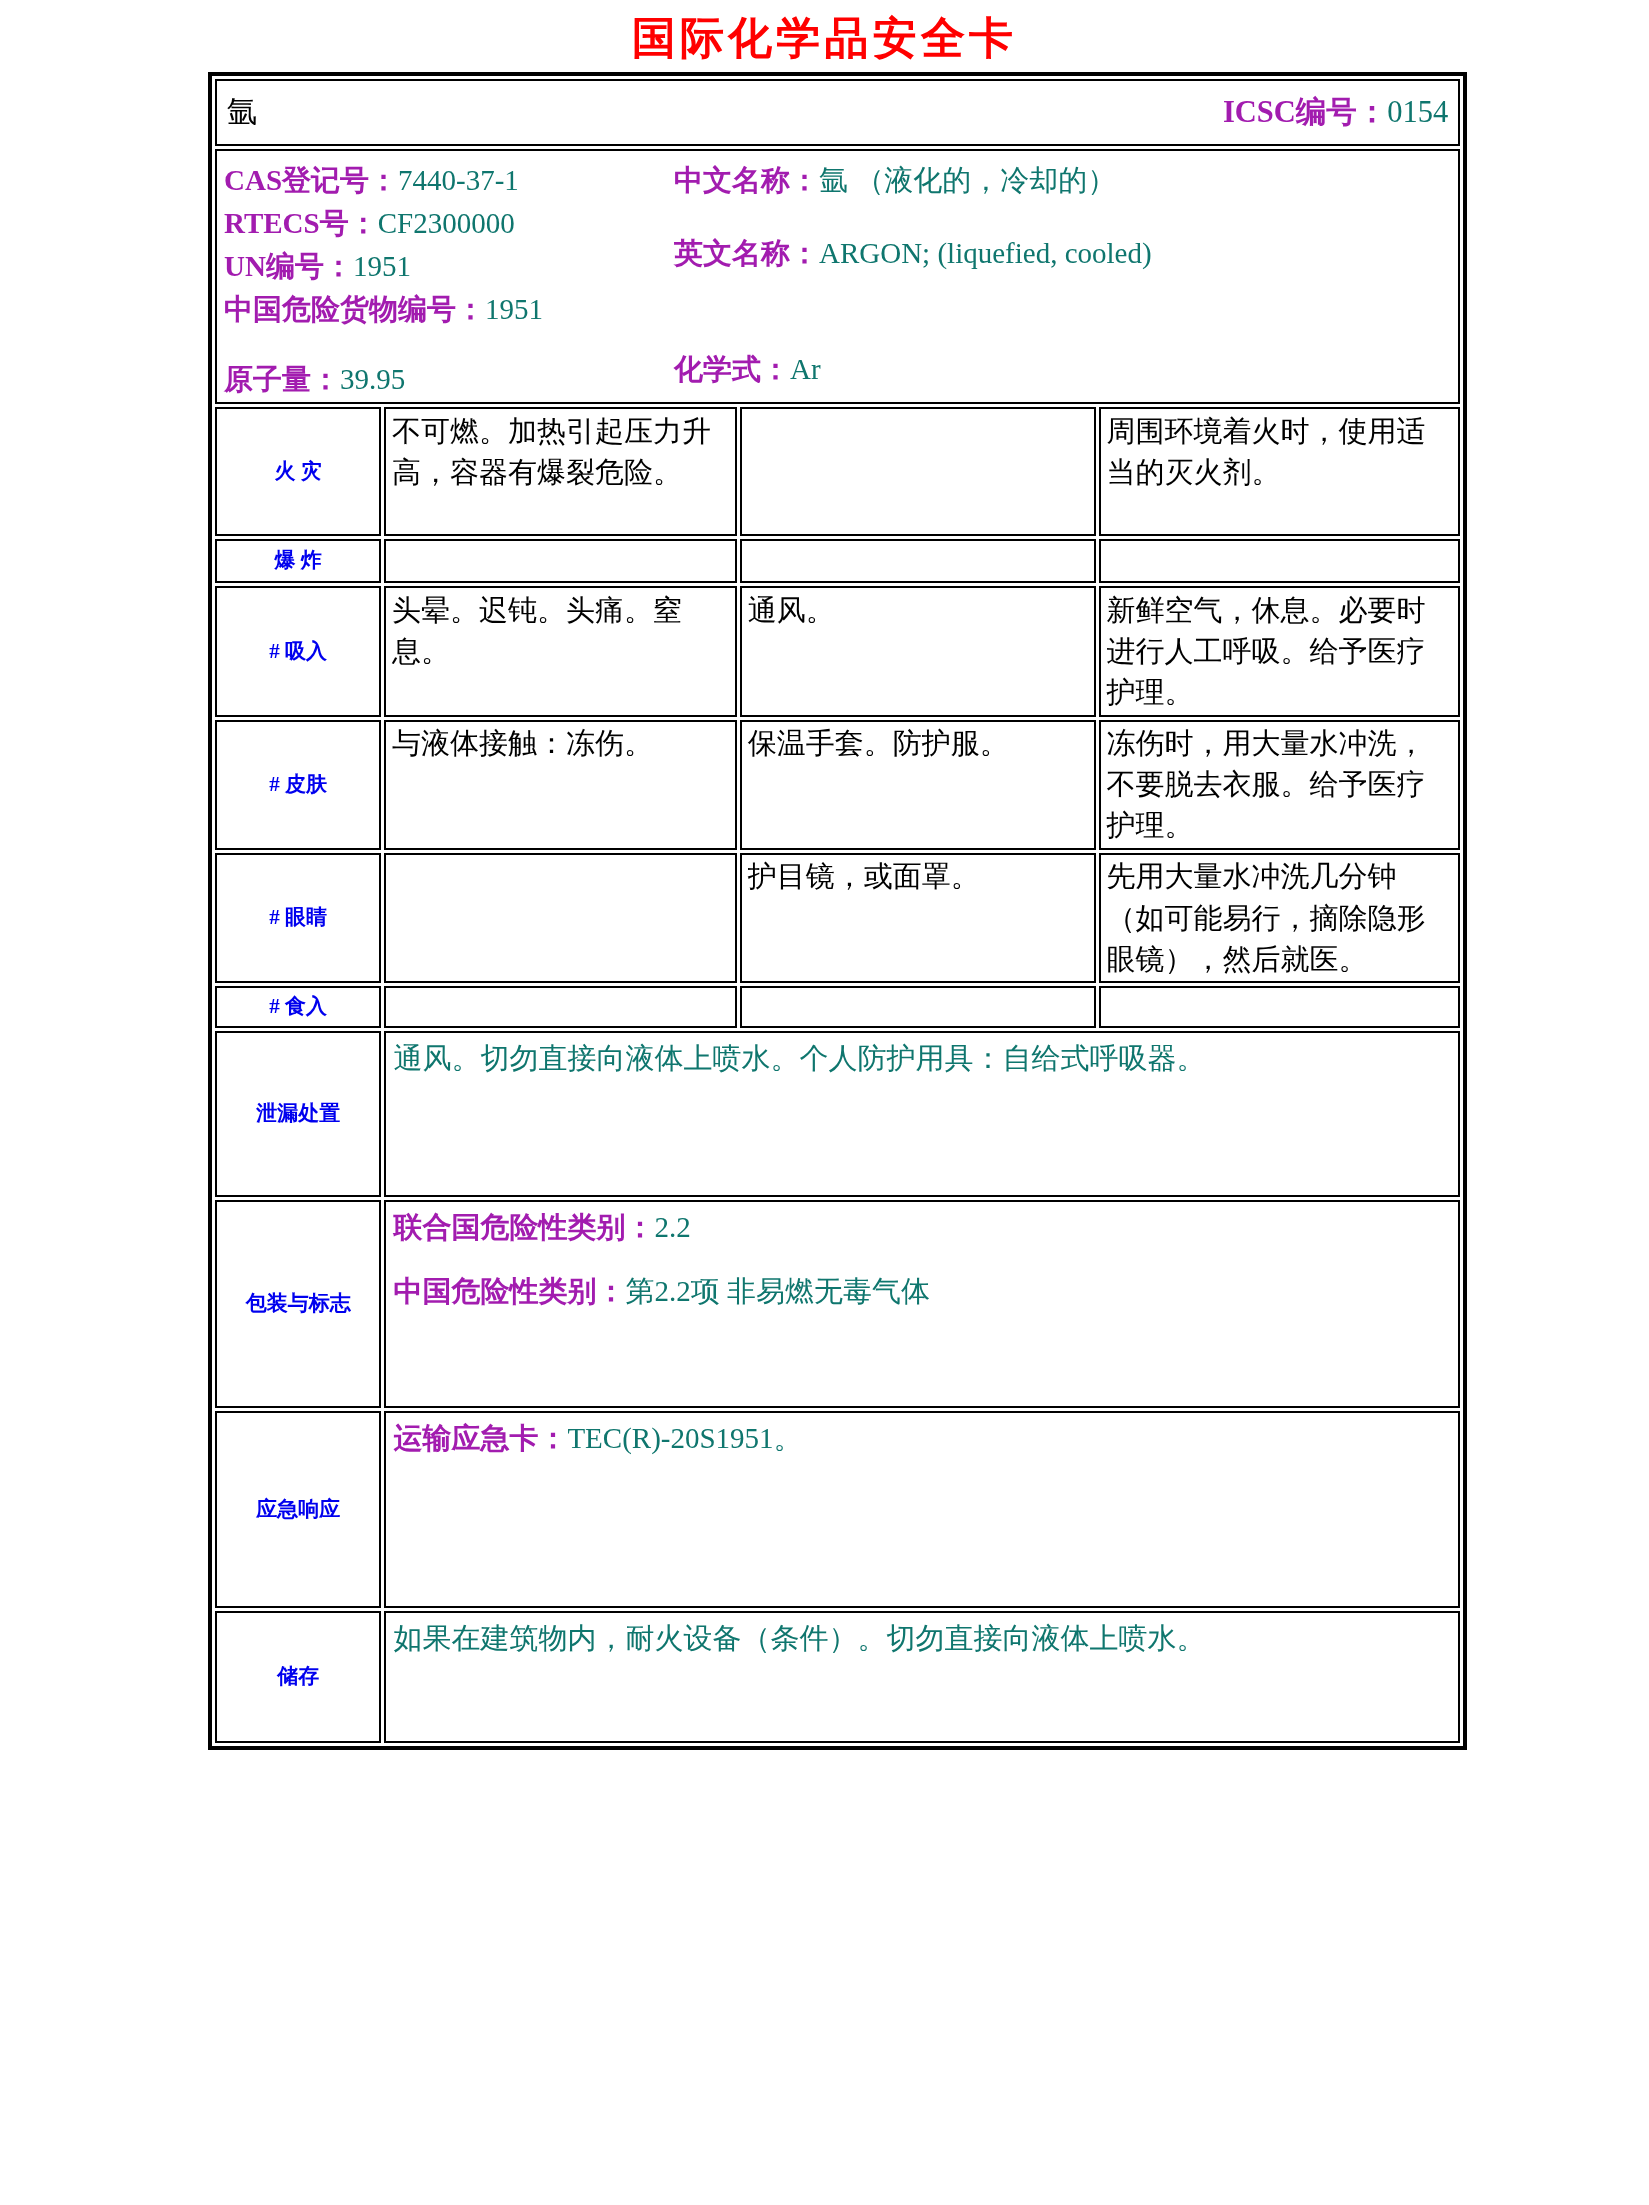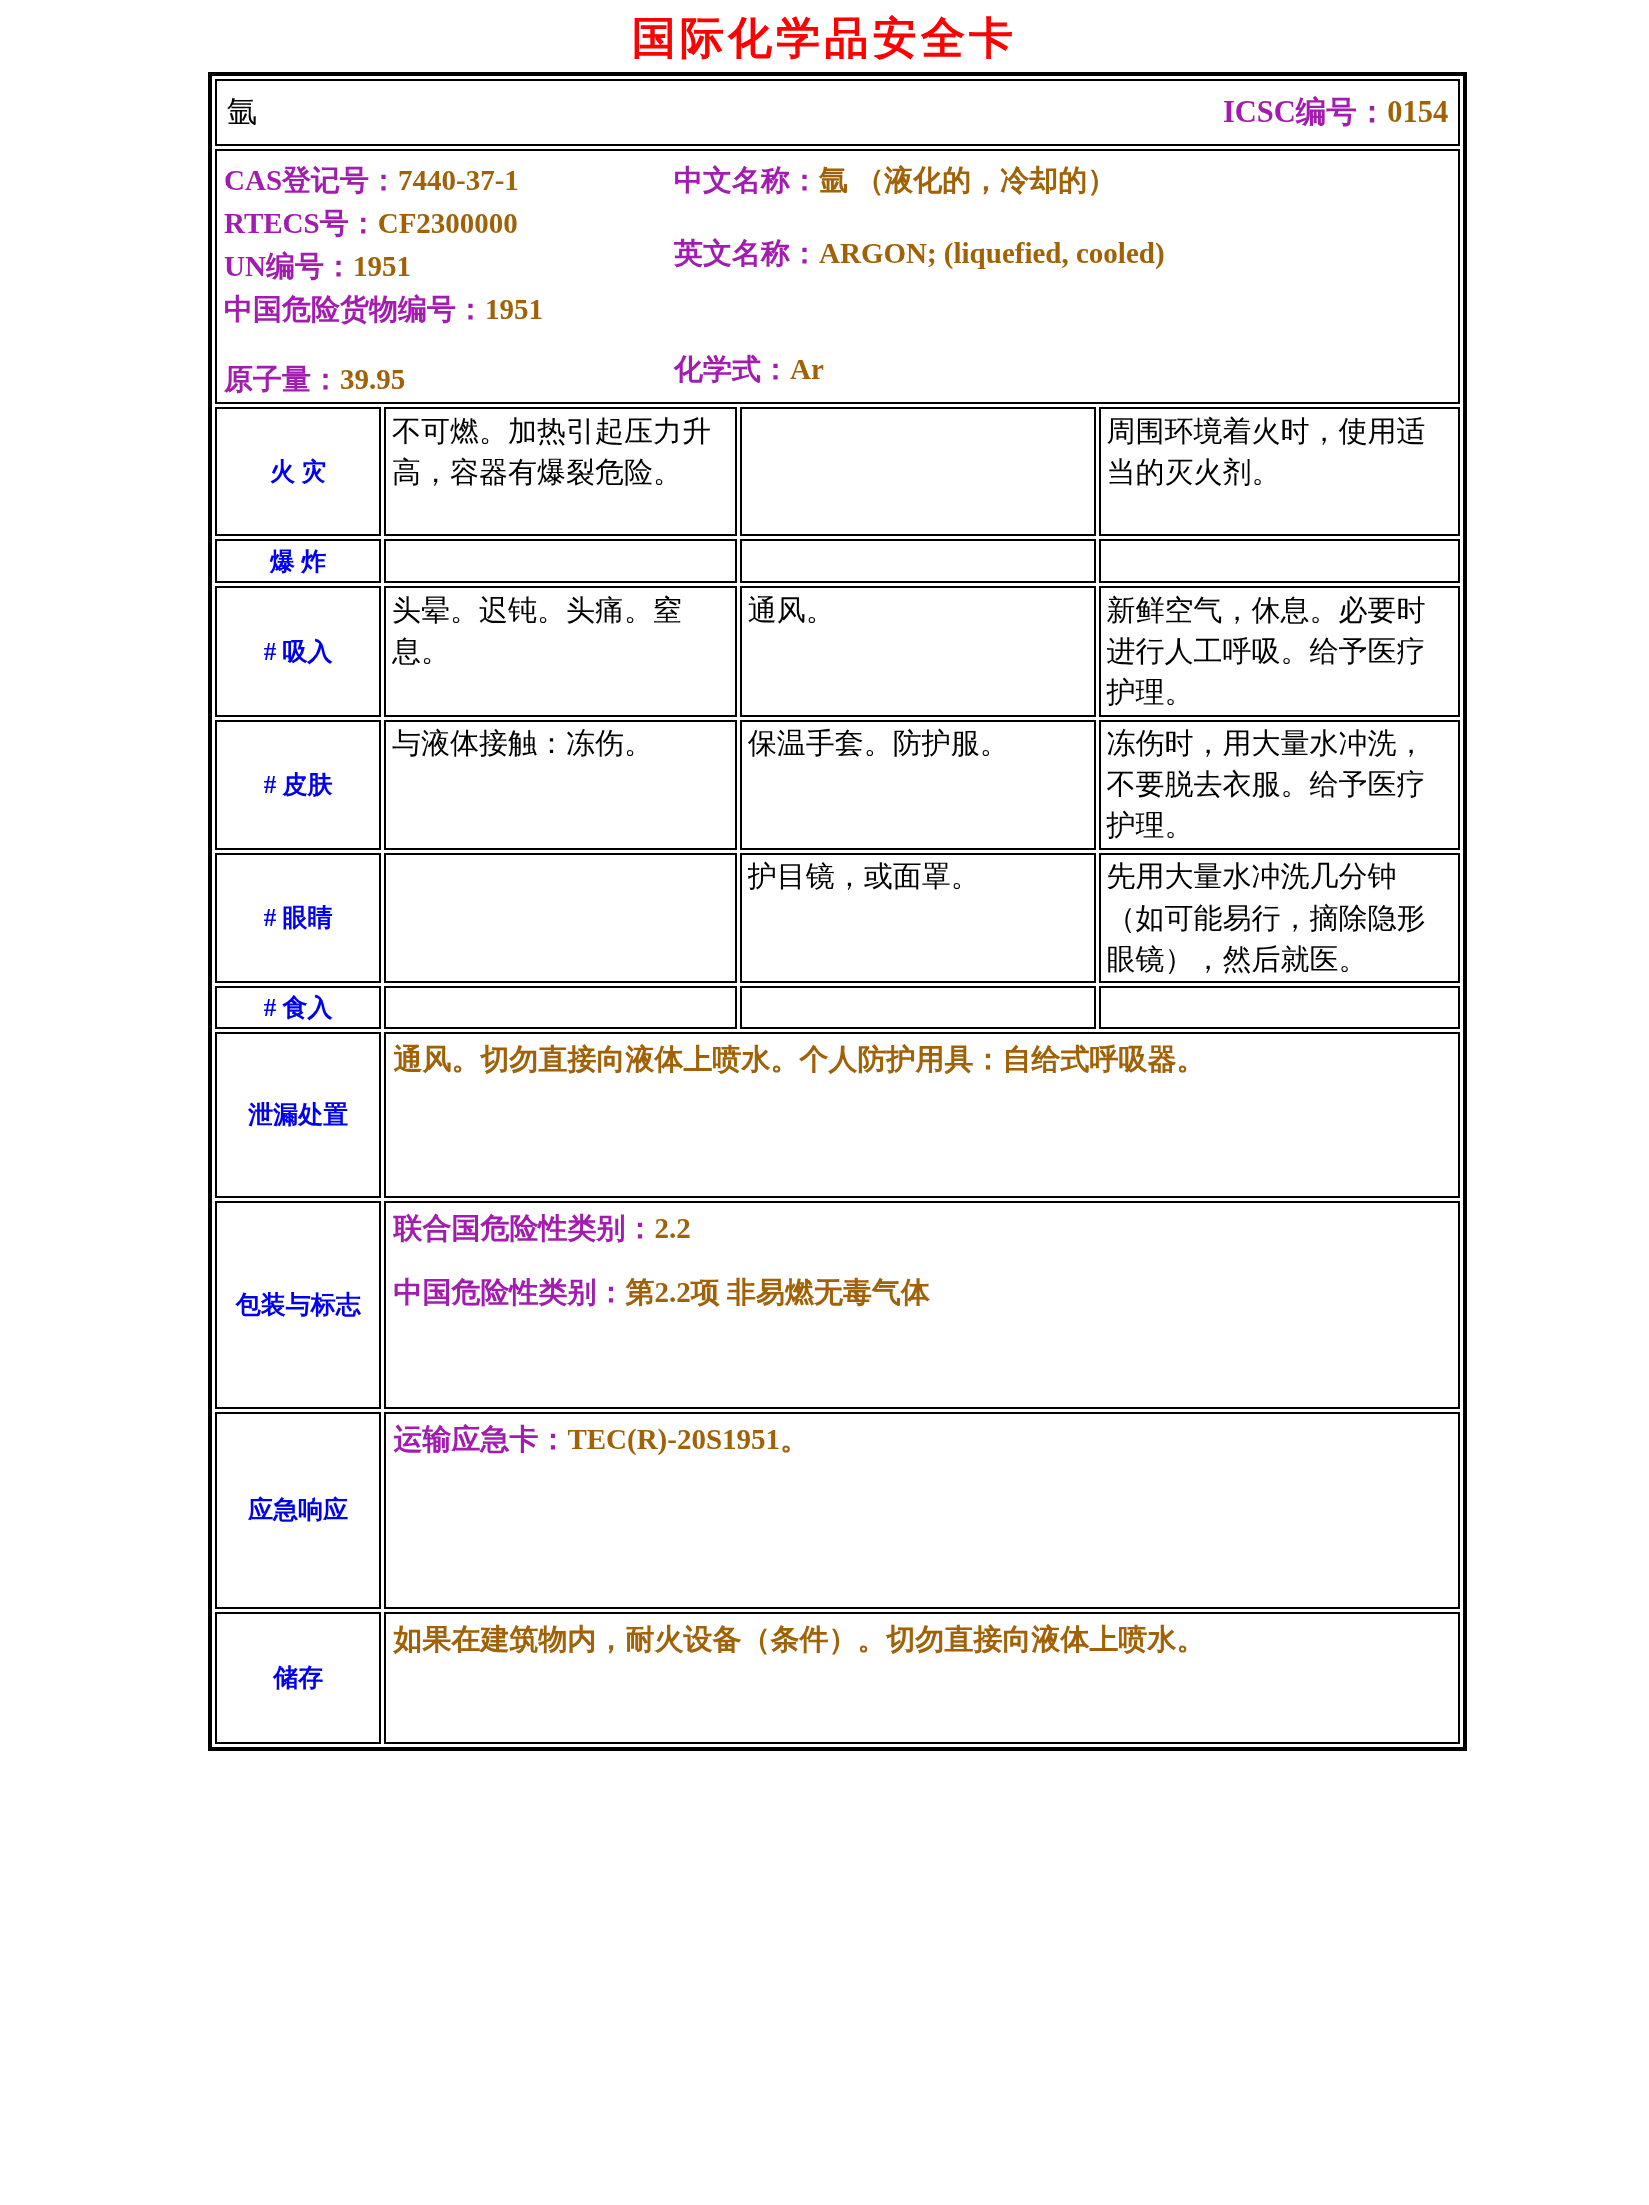--- a/index.html
+++ b/index.html
@@ -34,21 +34,21 @@
   td {
     border: 2.1px solid #000000;
     font-size: 29px;
     line-height: 1.42;
     vertical-align: top;
     padding: 1.4px 5.5px;
     overflow: hidden;
     word-break: break-all;
   }
   .lbl { color: #a21caf; font-weight: bold; }
-  .val { color: #a16207; font-weight: bold; }
+  .val { color: #0f766e; font-weight: normal; }
 
   td.name-row { height: 60px; vertical-align: middle; }
   .name-flex { display: flex; justify-content: space-between; align-items: center; padding: 0 4.2px; }
   .chem-name { font-size: 30.5px; }
   .icsc { font-size: 30.5px; white-space: nowrap; }
 
   td.id-row { height: 234px; position: relative; padding: 8.3px 7px 1.4px 7px; }
   .id-line { line-height: 43px; white-space: nowrap; }
   .id-gap { margin-top: 27px; }
   .id-right { position: absolute; left: 457px; top: 8.3px; }
@@ -62,21 +62,21 @@
     color: #0000ee;
     font-weight: bold;
     font-size: 30.5px;
     line-height: 1.3;
   }
   td.rowhead {
     color: #0000ee;
     font-weight: bold;
     text-align: center;
     vertical-align: middle;
-    font-size: 25px;
+    font-size: 21px;
     white-space: nowrap;
   }
   tr.r-fire  { height: 129px; }
   tr.r-expl  { height: 44px;  }
   tr.r-cont  { height: 40px;  }
   tr.r-inh   { height: 118px; }
   tr.r-skin  { height: 118px; }
   tr.r-eye   { height: 118px; }
   tr.r-ing   { height: 42px; margin-left: 16px;  }
   tr.r-spill { height: 166px; }

